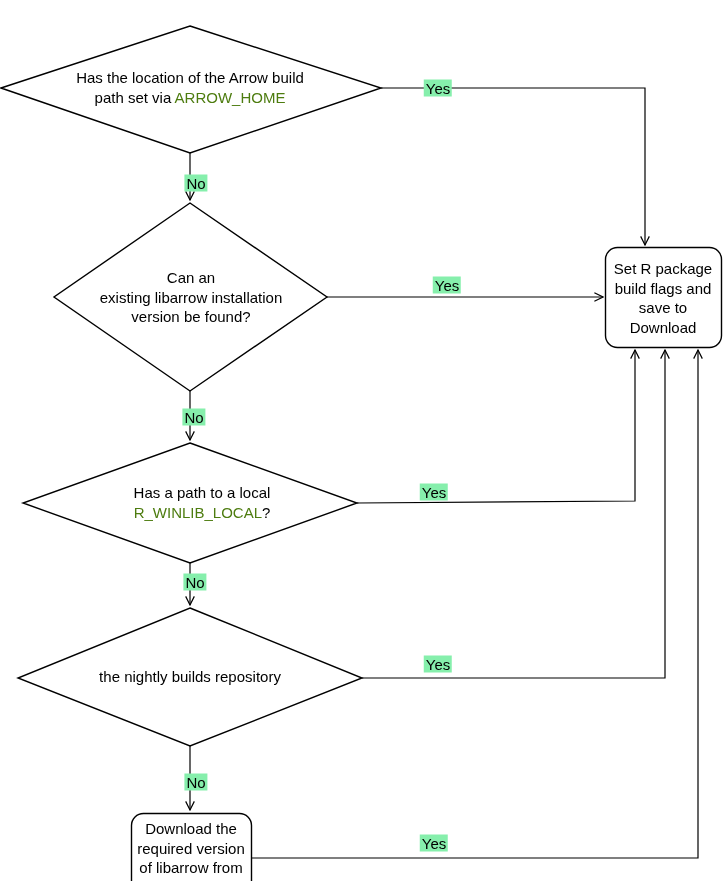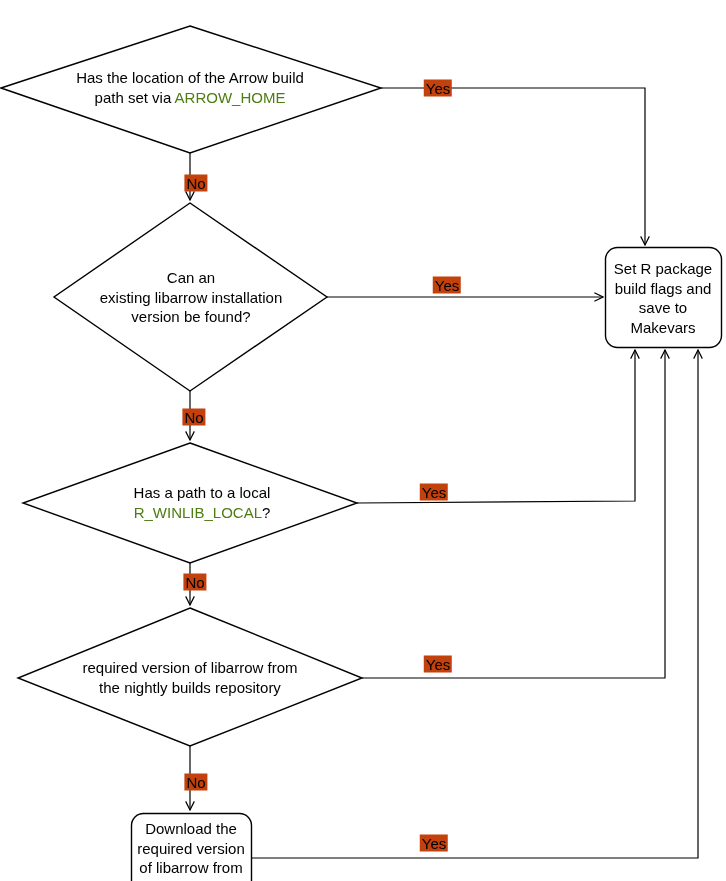--- a/index.html
+++ b/index.html
@@ -24,21 +24,21 @@
     color: #000000;
     white-space: nowrap;
   }
   .tline { display: block; white-space: nowrap; }
   .edge-label {
     position: absolute;
     transform: translate(-50%, -50%);
     font-size: 15px;
     line-height: 17px;
     color: #000000;
-    background: #c2410c;
+    background: #86efac;
     padding: 0 2px;
     white-space: nowrap;
   }
   .link { color: #4d7c0f; }
 </style>
 </head>
 <body>
 
 <div class="canvas">
 
@@ -78,29 +78,28 @@
     <span class="tline">existing libarrow installation</span>
     <span class="tline">version be found?</span>
   </div>
 
   <div class="node-label" style="left:202px; top:479px;">
     <span class="tline">Has a path to a local</span>
     <span class="tline"><span class="link">R_WINLIB_LOCAL</span><span>?</span></span>
   </div>
 
   <div class="node-label" style="left:190px; top:654px;">
-    <span class="tline">required version of libarrow from</span>
     <span class="tline">the nightly builds repository</span>
   </div>
 
   <div class="node-label" style="left:663px; top:275px;">
     <span class="tline">Set R package</span>
     <span class="tline">build flags and</span>
     <span class="tline">save to</span>
-    <span class="tline">Makevars</span>
+    <span class="tline">Download</span>
   </div>
 
   <div class="node-label" style="left:191px; top:835px;">
     <span class="tline">Download the</span>
     <span class="tline">required version</span>
     <span class="tline">of libarrow from</span>
     <span class="tline">Rwinlib</span>
   </div>
 
   <div class="edge-label" style="left:438px; top:65px;">Yes</div>

